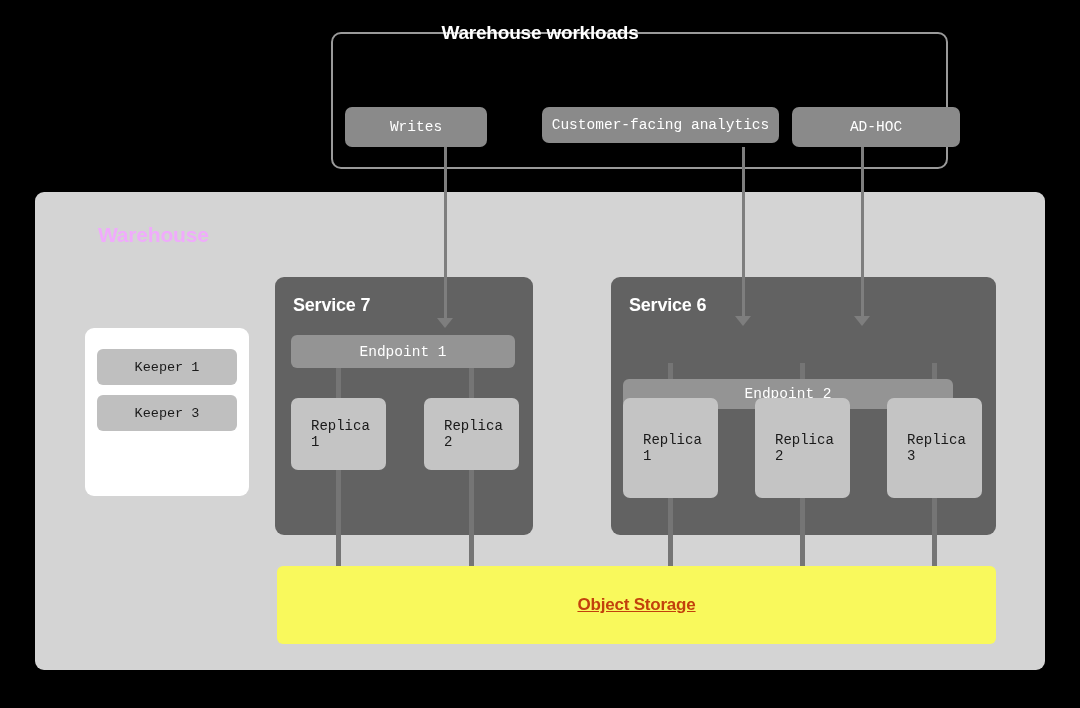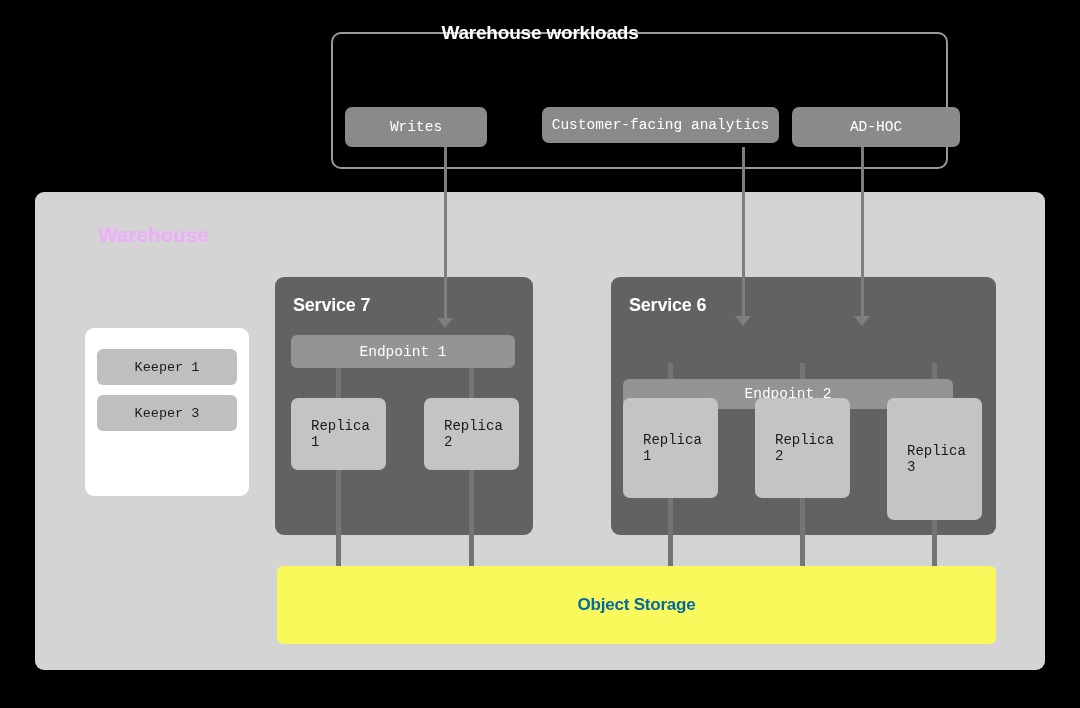--- a/index.html
+++ b/index.html
@@ -154,39 +154,40 @@
     align-items: center;
     justify-content: center;
     box-sizing: border-box;
     z-index: 3;
     padding-left: 20px;
   }
   .rep-s1-1 { left: 291px; top: 398px; width: 95px; height: 72px; }
   .rep-s1-2 { left: 424px; top: 398px; width: 95px; height: 72px; }
   .rep-s2-1 { left: 623px; top: 398px; width: 95px; height: 100px; }
   .rep-s2-2 { left: 755px; top: 398px; width: 95px; height: 100px; }
-  .rep-s2-3 { left: 887px; top: 398px; width: 95px; height: 122px; }
+  .rep-s2-3 { left: 887px; top: 398px; width: 95px; height: 100px; }
 
   
   .object-storage {
     position: absolute;
     left: 277px;
     top: 566px;
     width: 719px;
     height: 78px;
     background: #f9f95c;
     border-radius: 6px;
     display: flex;
     align-items: center;
     justify-content: center;
-    color: #0369a1;
+    color: #c2410c;
     font-size: 17px;
     font-weight: bold;
     letter-spacing: -0.2px;
     z-index: 3;
+    text-decoration: underline;
   }
 
   
   .conn {
     position: absolute;
     background: #7e7e7e;
     width: 3px;
     z-index: 1;
   }
   .conn-lower {

